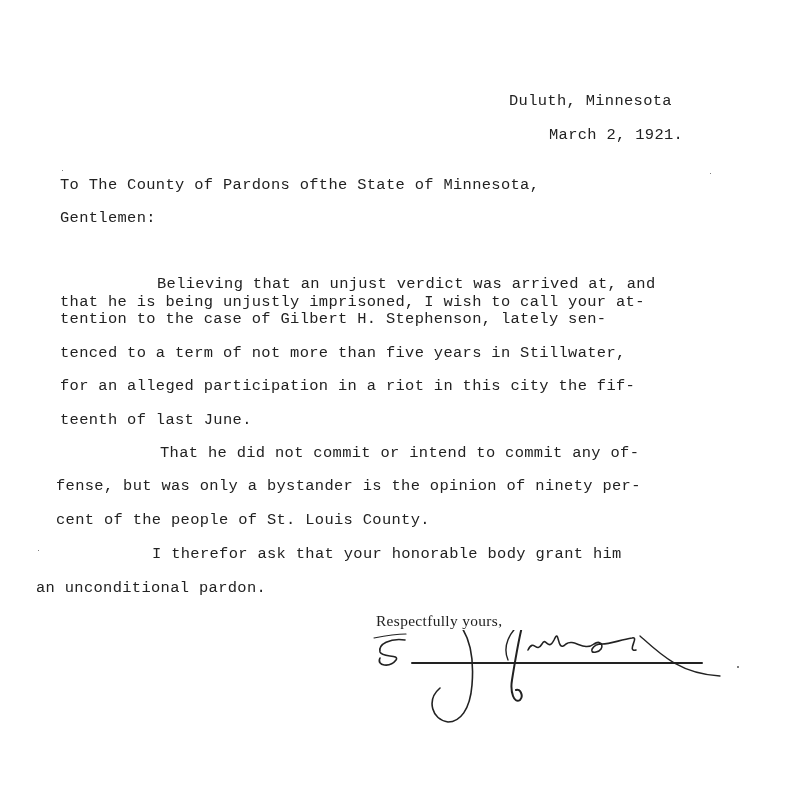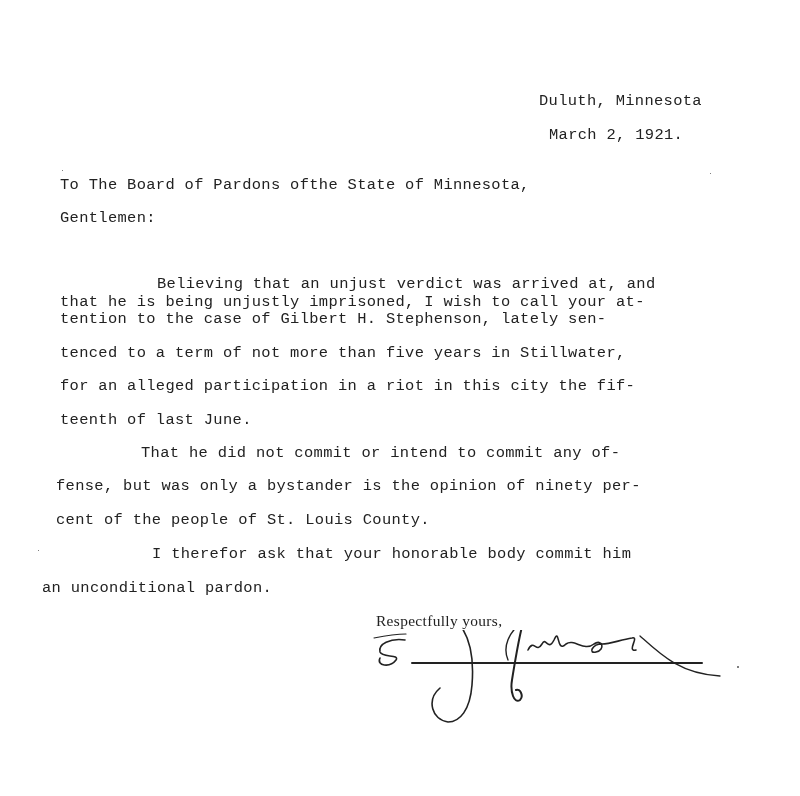--- a/index.html
+++ b/index.html
@@ -12,44 +12,44 @@
       position: absolute; white-space: pre; font-size: 15.4px; letter-spacing: 0.35px;
       line-height: 18px; color: #222;
     }
     .sig { position: absolute; left: 370px; top: 630px; width: 380px; height: 130px; }
     .speck { position: absolute; width: 2px; height: 2px; background: #555; border-radius: 1px; }
   </style>
 </head>
 <body>
 
 <div>
-  <div class="line" style="left:539px; top:92px;">Duluth, Minnesota</div>
+  <div class="line" style="left:509px; top:92px;">Duluth, Minnesota</div>
   <div class="line" style="left:549px; top:126px;">March 2, 1921.</div>
 
-  <div class="line" style="left:60px; top:176px;">To The Board of Pardons ofthe State of Minnesota,</div>
+  <div class="line" style="left:60px; top:176px;">To The County of Pardons ofthe State of Minnesota,</div>
   <div class="line" style="left:60px; top:209px;">Gentlemen:</div>
 
   <div>
     <div class="line" style="left:157px; top:243px;margin-top:32px;">Believing that an unjust verdict was arrived at, and</div>
     <div class="line" style="left:60px; top:277px;margin-top:16px;">that he is being unjustly imprisoned, I wish to call your at-</div>
     <div class="line" style="left:60px; top:310px;">tention to the case of Gilbert H. Stephenson, lately sen-</div>
     <div class="line" style="left:60px; top:344px;">tenced to a term of not more than five years in Stillwater,</div>
     <div class="line" style="left:60px; top:377px;">for an alleged participation in a riot in this city the fif-</div>
     <div class="line" style="left:60px; top:411px;">teenth of last June.</div>
   </div>
 
   <div>
-    <div class="line" style="left:141px; top:444px;">That he did not commit or intend to commit any of-</div>
+    <div class="line" style="left:160px; top:444px;">That he did not commit or intend to commit any of-</div>
     <div class="line" style="left:56px; top:477px;">fense, but was only a bystander is the opinion of ninety per-</div>
     <div class="line" style="left:56px; top:511px;text-align:right;">cent of the people of St. Louis County.</div>
   </div>
 
   <div>
-    <div class="line" style="left:152px; top:545px;">I therefor ask that your honorable body commit him</div>
-    <div class="line" style="left:42px; top:579px;">an unconditional pardon.</div>
+    <div class="line" style="left:152px; top:545px;">I therefor ask that your honorable body grant him</div>
+    <div class="line" style="left:36px; top:579px;">an unconditional pardon.</div>
   </div>
 
   <div class="line" style="left:376px; top:612px;font-family:Liberation Serif, serif;">Respectfully yours,</div>
 
   <svg class="sig" viewBox="0 0 380 130" fill="none" stroke="#222" stroke-width="1.6" stroke-linecap="round">
 
     <line x1="42" y1="33" x2="332" y2="33" stroke-width="2"></line>
 
     <path d="M35 10 C20 8 8 14 10 22 C12 28 30 24 26 30 C20 38 6 36 10 28"></path>
     <path d="M4 8 C14 6 26 4 36 4" stroke-width="1.2"></path>

